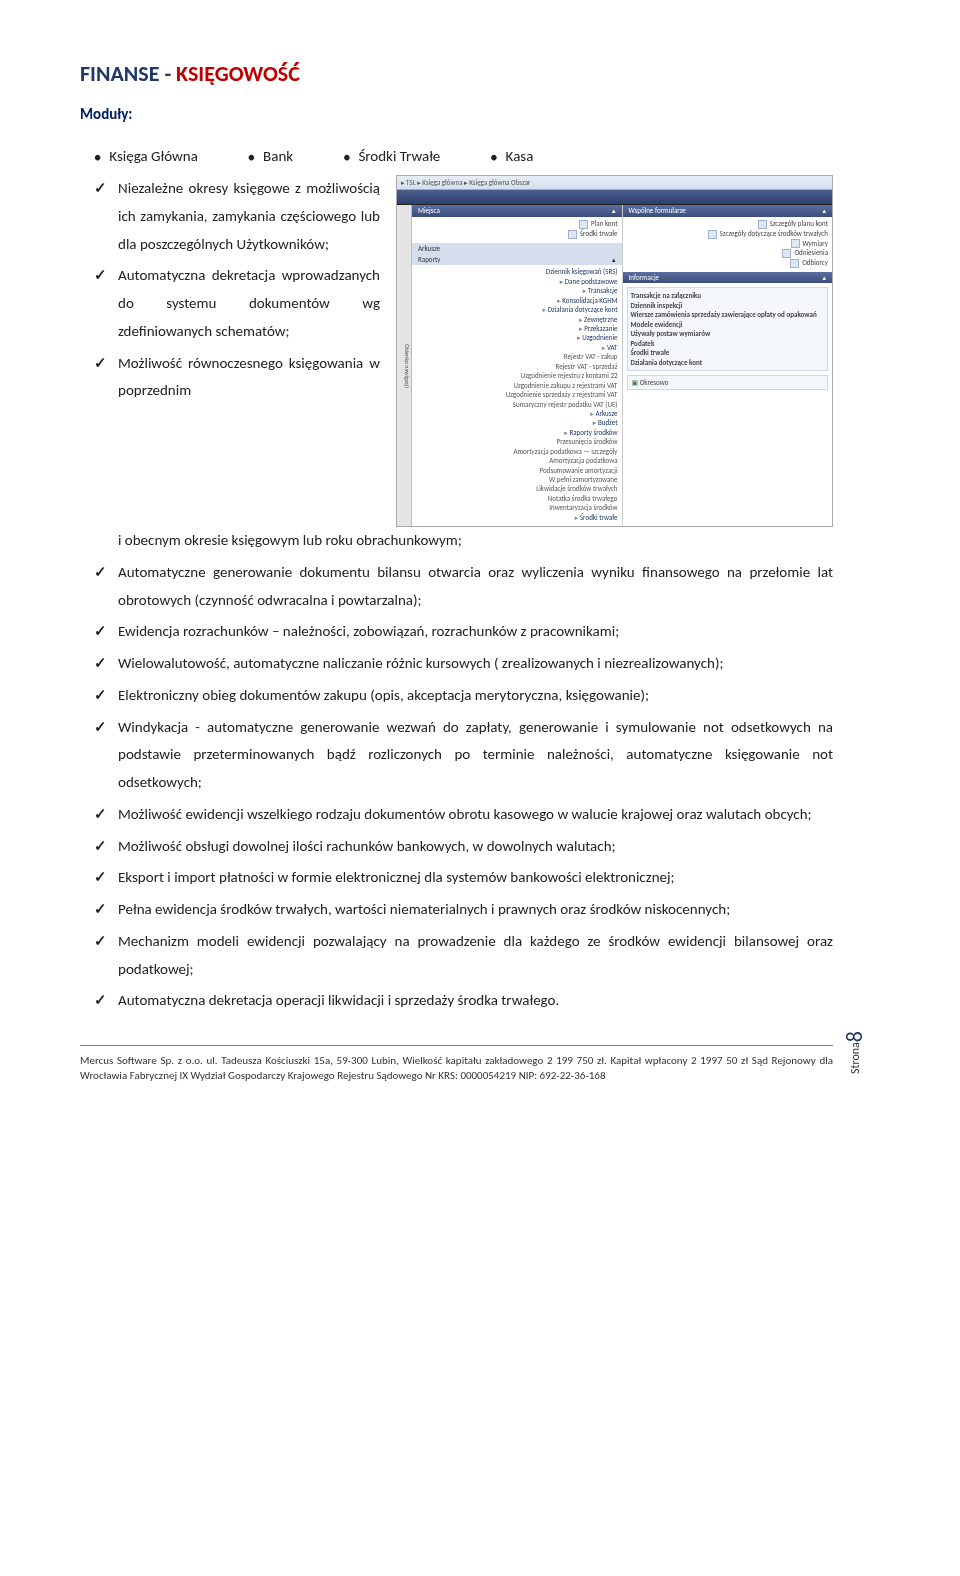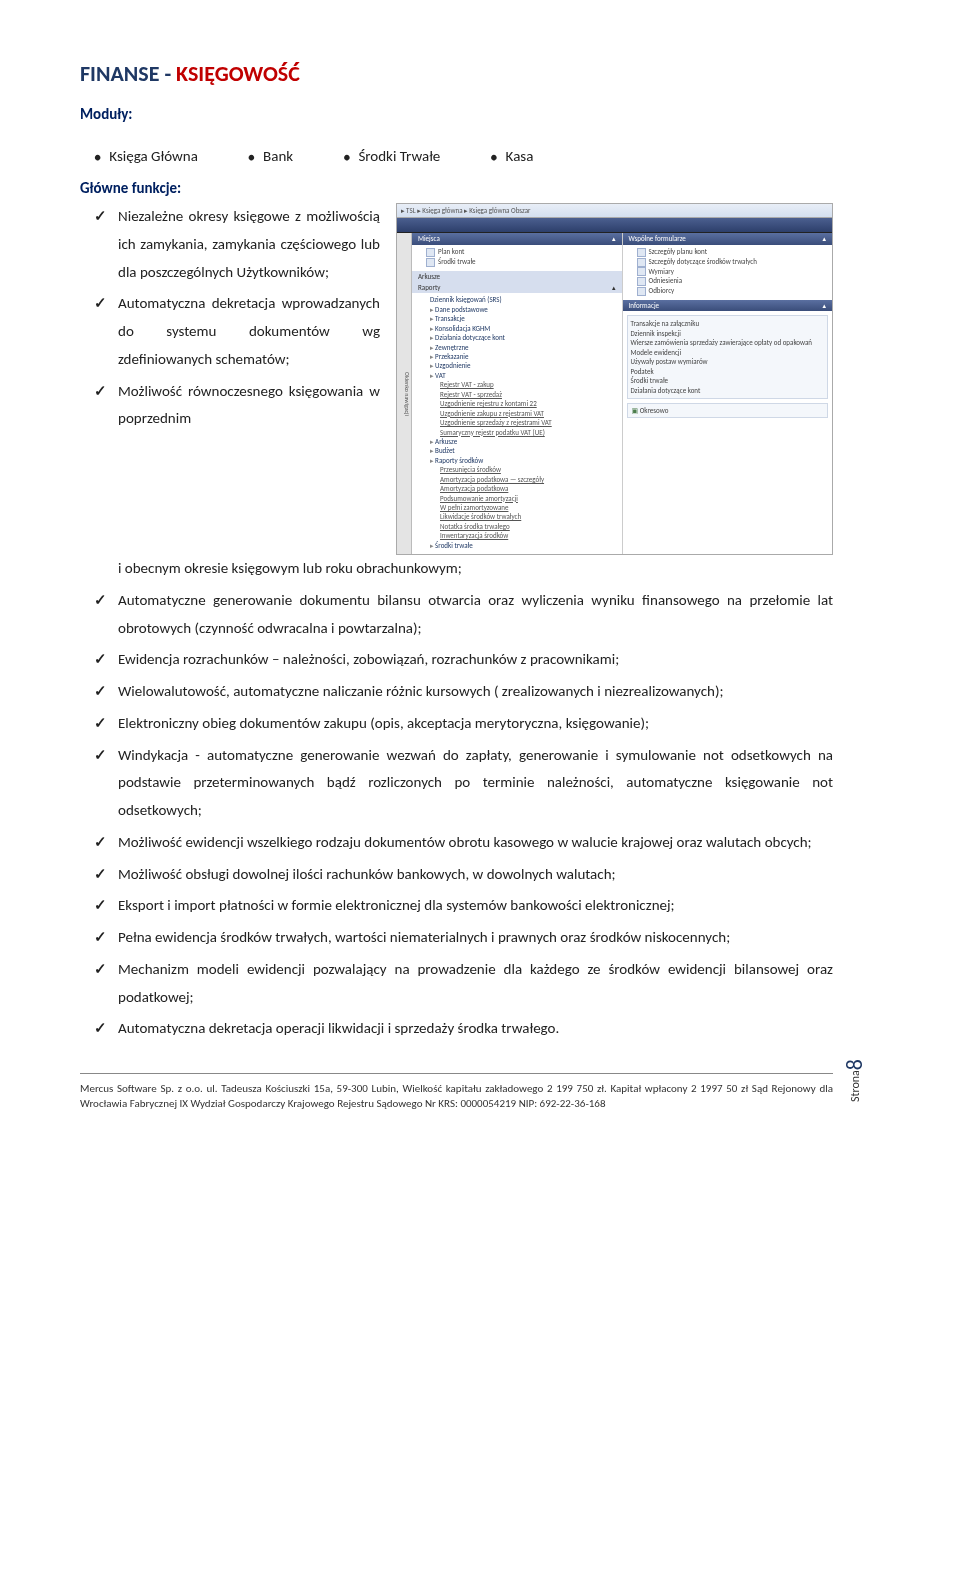--- a/index.html
+++ b/index.html
@@ -133,39 +133,40 @@
     color: #333;
     padding: 1px 6px;
     font-size: 7px;
   }
   .tree {
     padding: 2px 4px 4px 4px;
   }
   .tree div {
     padding-left: 10px;
     white-space: nowrap;
+    text-align: right;
   }
   .tree .lvl1 { padding-left: 14px; color: #1f3864; }
-  .tree .lvl2 { padding-left: 24px; color: #555; text-decoration: underline; }
+  .tree .lvl2 { padding-left: 24px; color: #555; }
   .tree .doc::before   { content: "▸ "; color: #888; }
   .ico-box {
     display: inline-block;
     width: 7px; height: 7px;
     background: #dfe7f3;
     border: 1px solid #9fb0d0;
     margin-right: 3px;
     vertical-align: middle;
   }
   .info-box {
     margin: 4px;
     border: 1px solid #cfd8e6;
     padding: 3px;
     background: #f4f7fb;
   }
-  .info-box .line { white-space: nowrap; }
+  .info-box .line { white-space: nowrap; font-weight: bold; }
   .okresowo {
     margin: 4px;
     padding: 2px 4px;
     border: 1px solid #cfd8e6;
     background: #f4f7fb;
   }
   .okresowo::before {
     content: "▣ ";
     color: #4a7c4a;
   }
@@ -205,21 +206,20 @@
   </h1>
 
   <div class="section-label">Moduły:</div>
   <div class="modules-row">
     <span>Księga Główna</span>
     <span>Bank</span>
     <span>Środki Trwałe</span>
     <span>Kasa</span>
   </div>
 
-  <div class="section-label">Główne funkcje:</div>
 
   <div class="top-block">
     <div class="left-col">
       <ul class="features">
         <li>Niezależne okresy księgowe z możliwością ich zamykania, zamykania częściowego lub dla poszczególnych Użytkowników;</li>
         <li>Automatyczna dekretacja wprowadzanych do systemu dokumentów wg zdefiniowanych schematów;</li>
         <li>Możliwość równoczesnego księgowania w poprzednim</li>
       </ul>
     </div>
 

